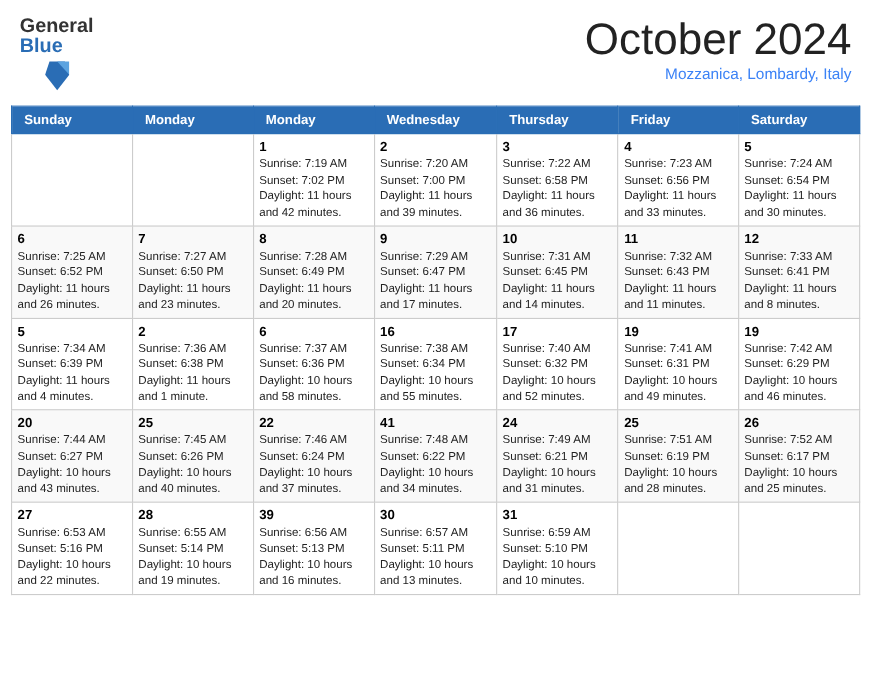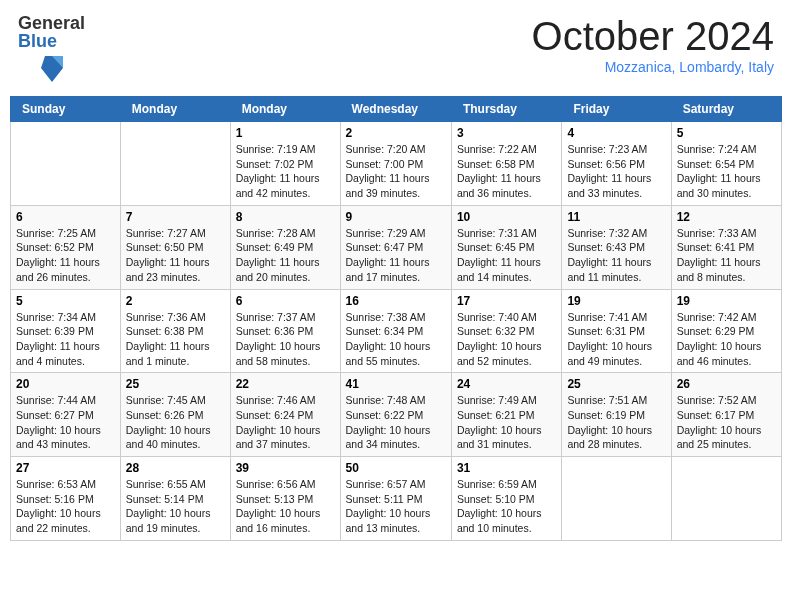--- a/index.html
+++ b/index.html
@@ -241,21 +241,21 @@
         </td>
         <td>
           <span class="day-number">28</span>
           <div class="day-info">Sunrise: 6:55 AM<br>Sunset: 5:14 PM<br>Daylight: 10 hours and 19 minutes.</div>
         </td>
         <td>
           <span class="day-number">39</span>
           <div class="day-info">Sunrise: 6:56 AM<br>Sunset: 5:13 PM<br>Daylight: 10 hours and 16 minutes.</div>
         </td>
         <td>
-          <span class="day-number">50</span>
+          <span class="day-number">30</span>
           <div class="day-info">Sunrise: 6:57 AM<br>Sunset: 5:11 PM<br>Daylight: 10 hours and 13 minutes.</div>
         </td>
         <td>
           <span class="day-number">31</span>
           <div class="day-info">Sunrise: 6:59 AM<br>Sunset: 5:10 PM<br>Daylight: 10 hours and 10 minutes.</div>
         </td>
         <td class="empty-cell"></td>
         <td class="empty-cell"></td>
       </tr>
     </tbody>

